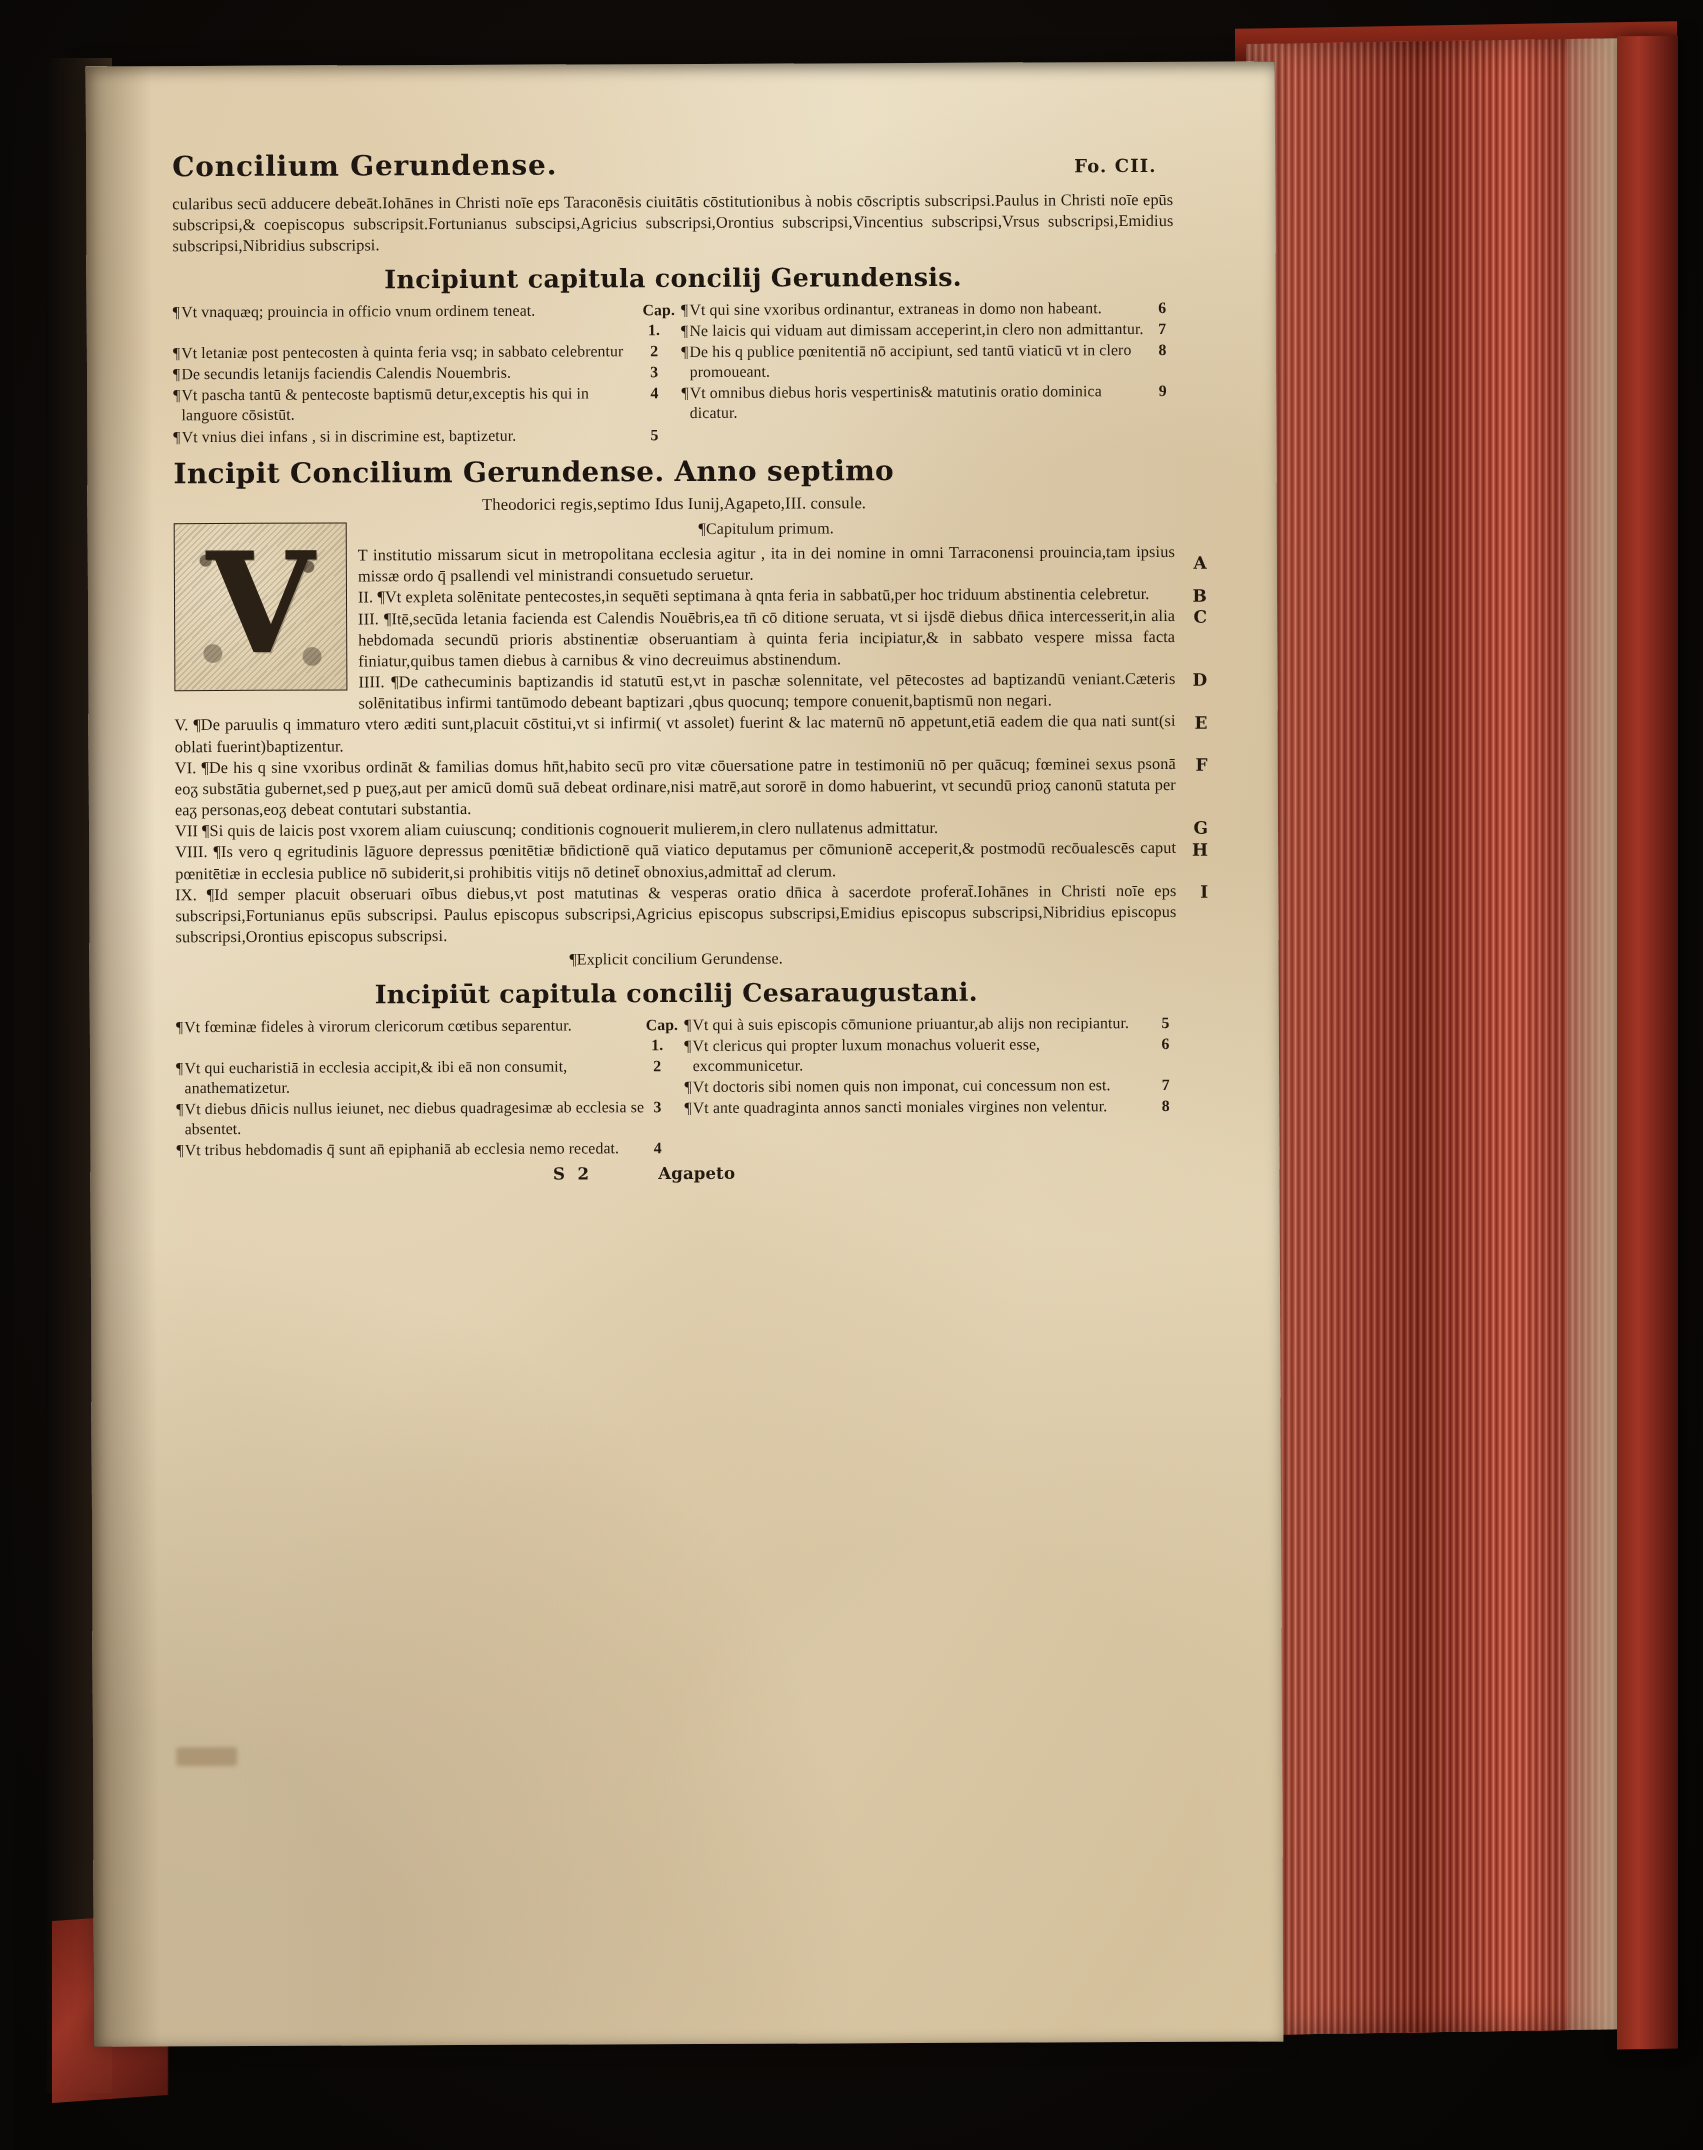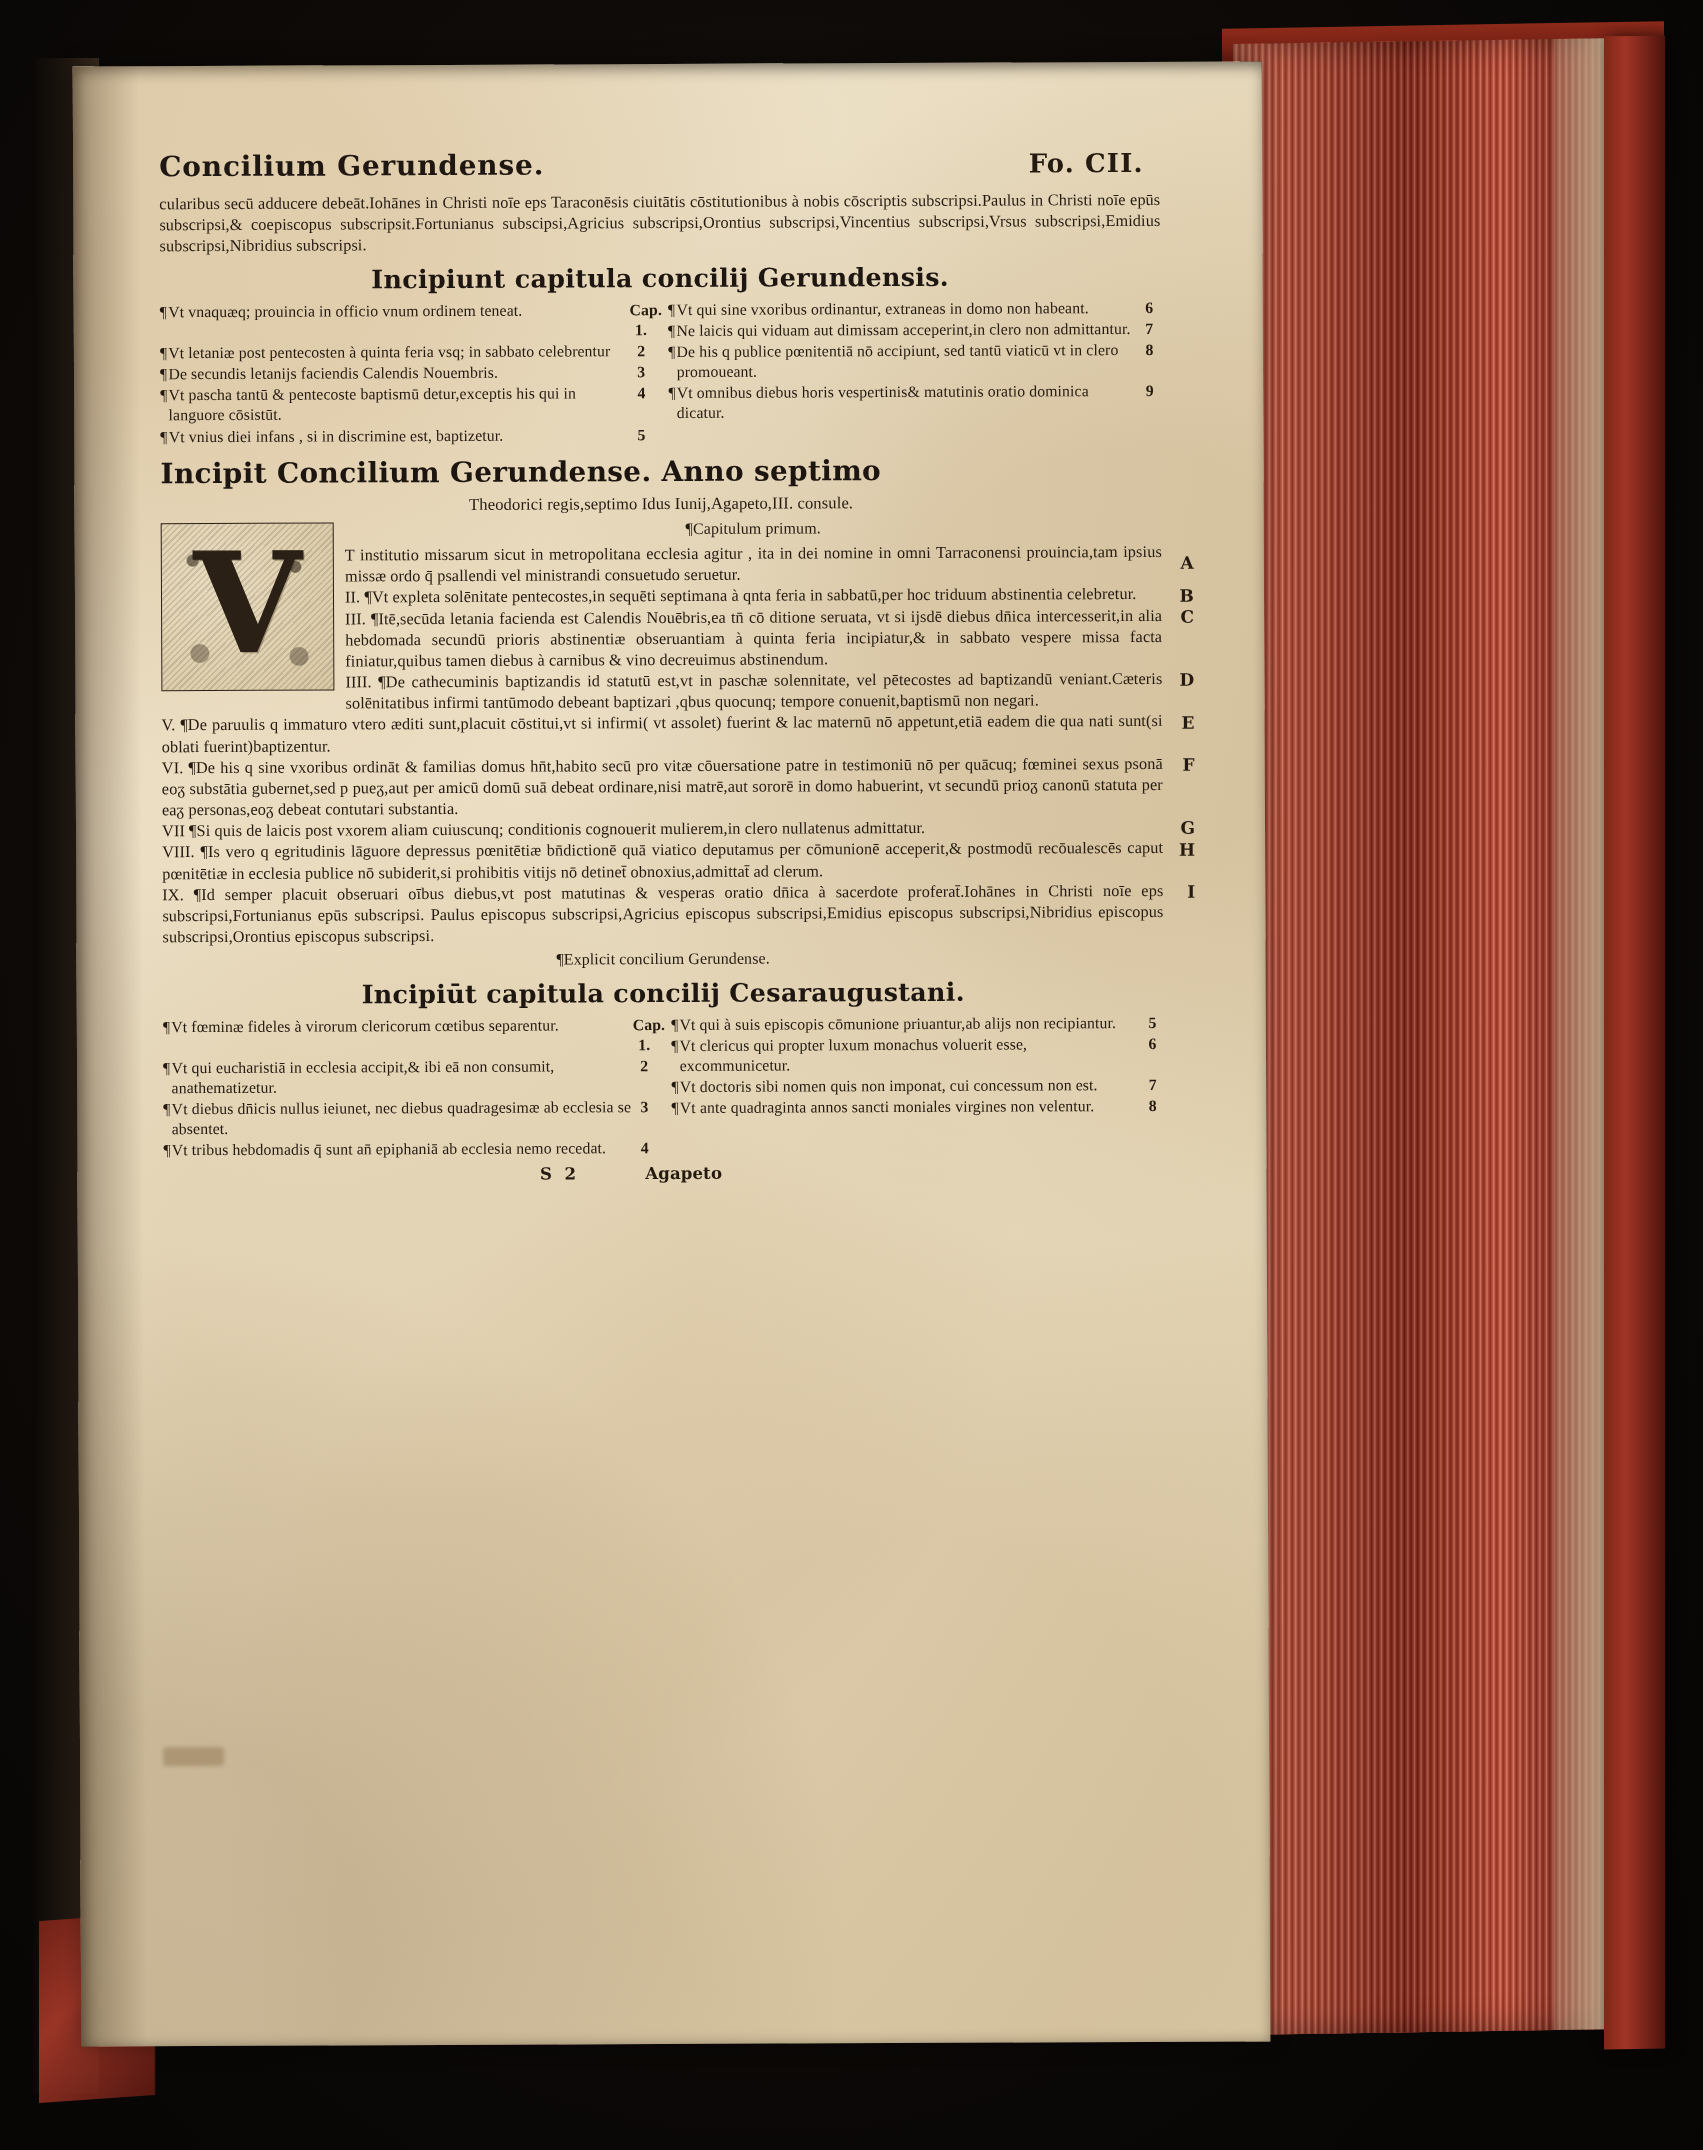--- a/index.html
+++ b/index.html
@@ -14,20 +14,21 @@
     overflow: hidden;
     font-family: "Liberation Serif", serif;
   }
 
   
   #scene {
     position: absolute;
     inset: 0;
     background:
       radial-gradient(ellipse at 45% 40%, #17120d 0%, #0c0907 60%, #060504 100%);
+    margin-left: 13px;
   }
 
   
   #book {
     position: absolute;
     left: 33px;
     top: 58px;
     width: 1637px;
     height: 2035px;
   }
@@ -149,21 +150,21 @@
     margin-bottom: 8.8px;
   }
   .head .title {
     font-size: 28px;
     font-family: "DejaVu Serif", serif;
     font-weight: 700;
     letter-spacing: 0.8px;
     color: #1f1711;
   }
   .head .folio {
-    font-size: 26px;
+    font-size: 18px;
     font-family: "DejaVu Serif", serif;
     font-weight: 700;
     letter-spacing: 1.1px;
     padding-right: 16.6px;
   }
 
   .para {
     text-align: justify;
     margin: 0 0 3.3px 0;
     font-size: 16.3px;

